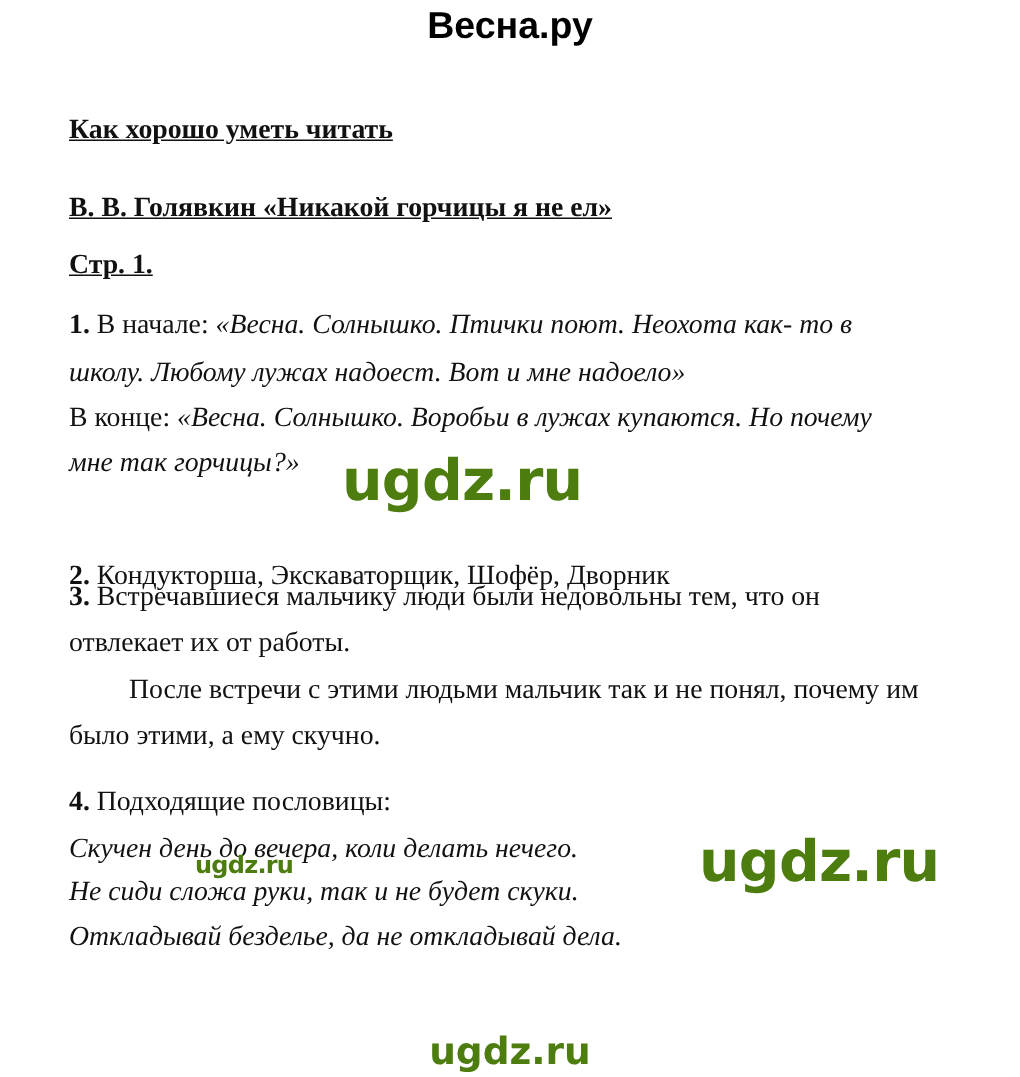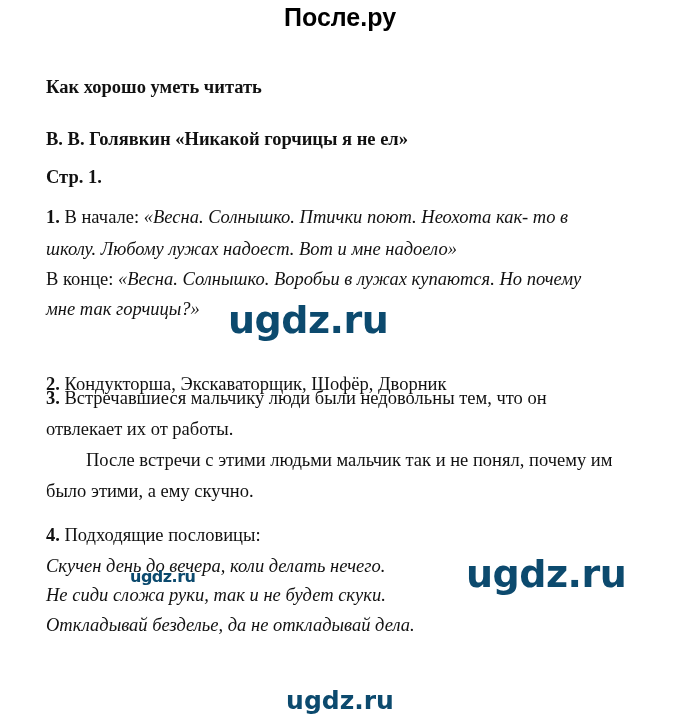--- a/index.html
+++ b/index.html
@@ -35,55 +35,56 @@
       font-size: 18.5px;
       color: #111;
     }
     .heading {
       position: absolute;
       left: 0;
       font-weight: bold;
       font-size: 18.5px;
       white-space: nowrap;
       line-height: 22px;
+      text-decoration: underline;
     }
     .line {
       position: absolute;
       left: 0;
       white-space: nowrap;
       line-height: 22px;
     }
     .num { font-weight: bold; }
     .it { font-style: italic; text-align: center; }
     .wm {
       position: absolute;
       font-family: "DejaVu Sans", sans-serif;
       font-weight: bold;
-      color: #0c4a6e;
+      color: #4d7c0f;
       white-space: nowrap;
       letter-spacing: -0.5px;
     }
     .wm-big {
       font-size: 38px;
       line-height: 44px;
     }
     .wm-small {
       font-size: 16px;
       line-height: 18px;
     }
     .wm-footer {
       font-size: 25px;
       line-height: 30px;
       letter-spacing: 0;
     }
   </style>
 </head>
 <body>
 
-<div class="site-header">После.ру</div>
+<div class="site-header">Весна.ру</div>
 
 <div class="doc">
   <div class="heading" style="top:76px;">Как хорошо уметь читать</div>
   <div class="heading" style="top:128px;">В. В. Голявкин «Никакой горчицы я не ел»</div>
   <div class="heading" style="top:166px;">Стр. 1.</div>
 
   <div class="line" style="top:206px;">
     <span class="num">1.</span>
     <span>В начале: </span><span class="it">«Весна. Солнышко. Птички поют. Неохота как- то в</span>
   </div>

